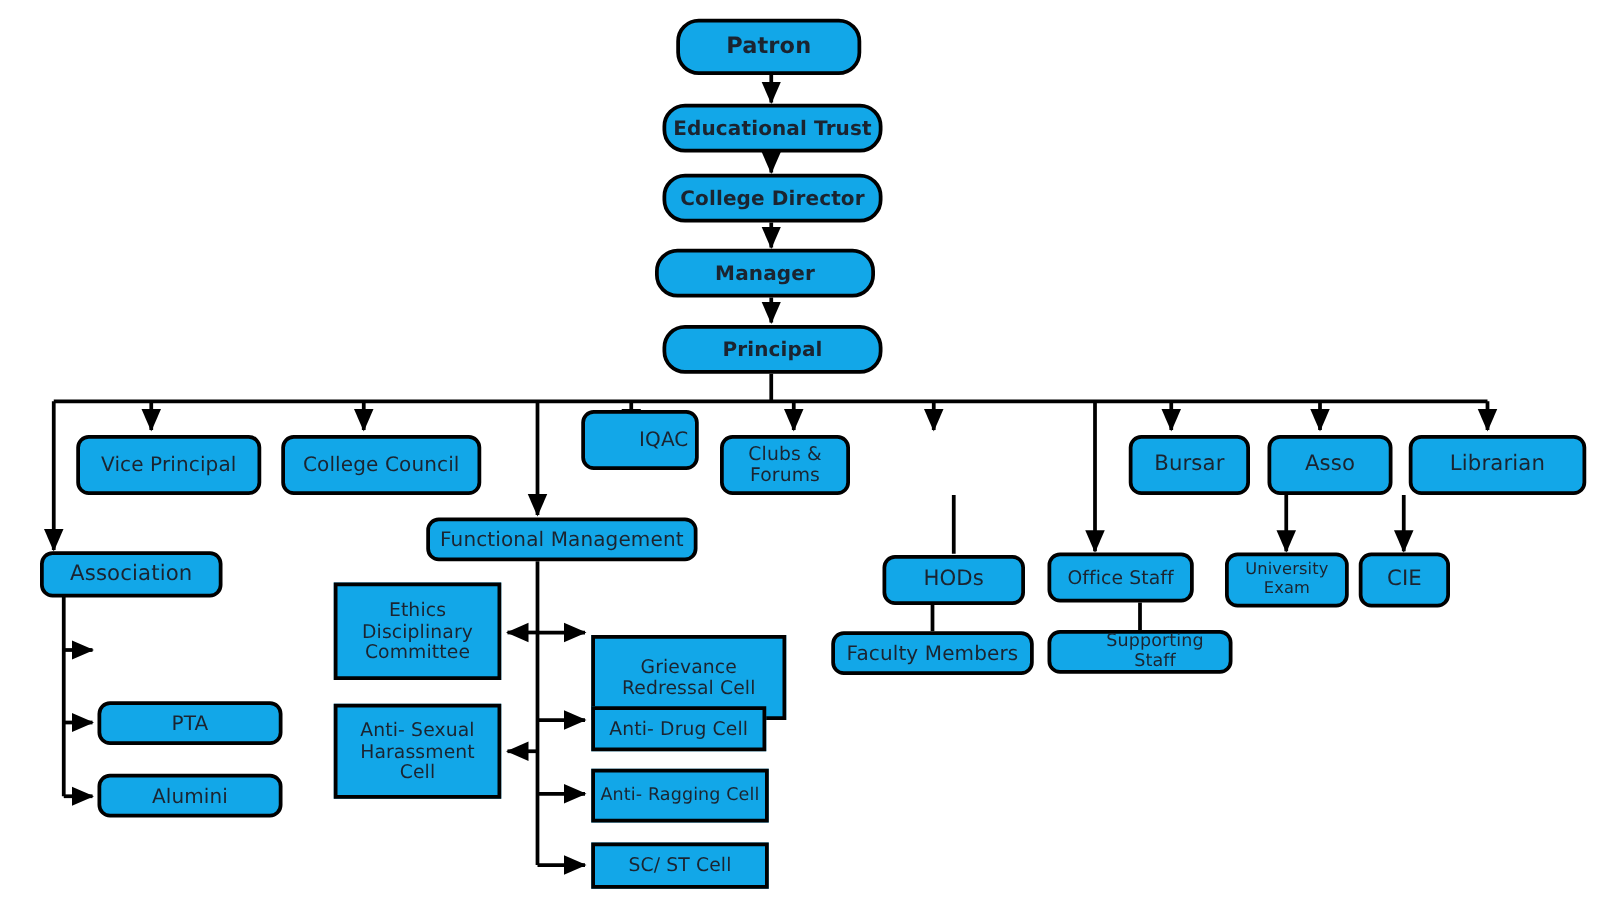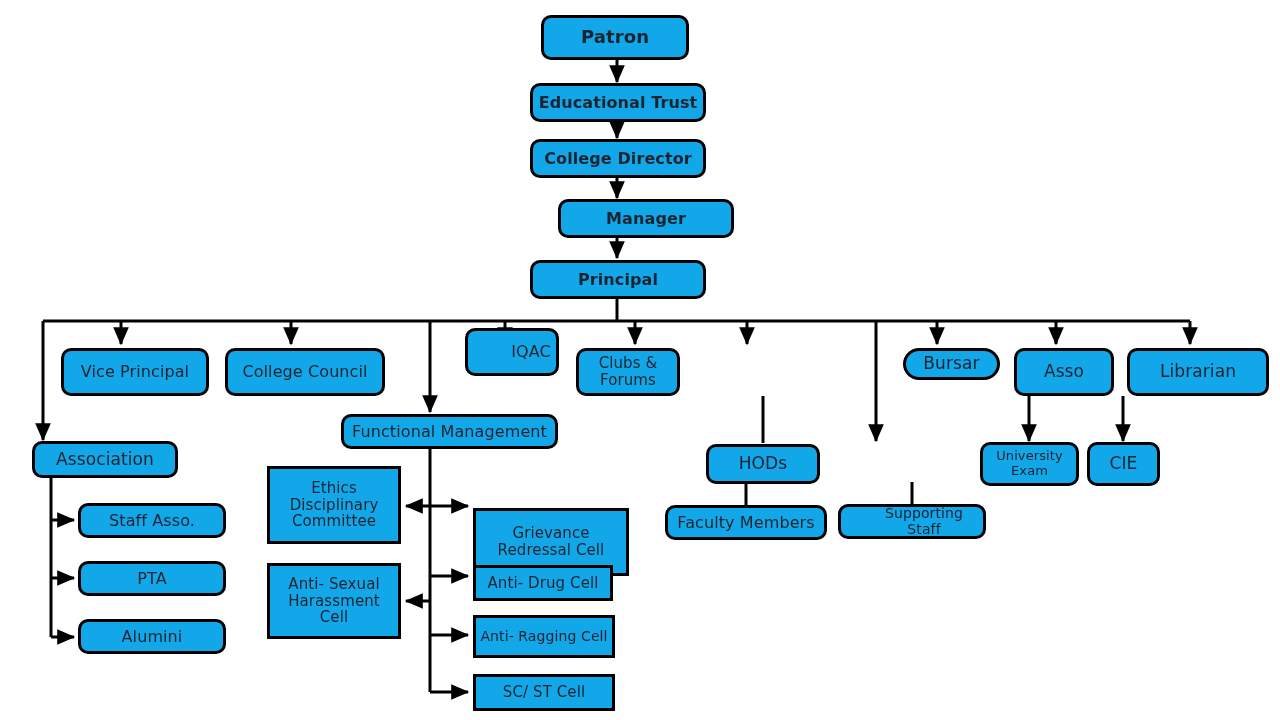--- a/index.html
+++ b/index.html
@@ -21,21 +21,21 @@
     text-align:center;
     line-height:1.12;
     font-weight:700;
     letter-spacing:.1px;
     padding:2px 4px;
     z-index:2;
   }
   .rounded{border-radius:10px;}
   .square{border-radius:0;}
 
-  .t-bold{font-weight:700;}
+  .t-bold{font-weight:700;border-radius:18px;}
   .t-normal{font-weight:400;}
 
   .s13{font-size:13px;}
   .s14{font-size:14px;}
   .s15{font-size:15px;}
   .s16{font-size:16px;}
   .s17{font-size:17px;}
   .s18{font-size:18px;}
 </style>
 </head>
@@ -103,42 +103,41 @@
       <line x1="1123" y1="396" x2="1123" y2="441" marker-end="url(#arrowhead)"></line>
     </g>
   </svg>
 
   <div class="node rounded s18 t-bold" style="left:541px;top:15px;width:148px;height:45px;">Patron</div>
 
   <div class="node rounded s16 t-bold" style="left:530px;top:83px;width:176px;height:39px;">Educational Trust</div>
 
   <div class="node rounded s16 t-bold" style="left:530px;top:139px;width:176px;height:39px;">College Director</div>
 
-  <div class="node rounded s16 t-bold" style="left:558px;top:199px;width:176px;height:39px;">Manager</div>
+  <div class="node rounded s16 t-bold" style="left:524px;top:199px;width:176px;height:39px;">Manager</div>
 
   <div class="node rounded s16 t-bold" style="left:530px;top:260px;width:176px;height:39px;">Principal</div>
 
   <div class="node rounded s16 t-normal" style="left:61px;top:348px;width:148px;height:48px;">Vice Principal</div>
 
   <div class="node rounded s16 t-normal" style="left:225px;top:348px;width:160px;height:48px;">College Council</div>
 
   <div class="node rounded s16 t-normal" style="left:465px;top:328px;width:94px;height:48px;padding-left:42px;">IQAC</div>
 
   <div class="node rounded s15 t-normal" style="left:576px;top:348px;width:104px;height:48px;">Clubs &amp; Forums</div>
 
 
-  <div class="node rounded s17 t-normal" style="left:903px;top:348px;width:97px;height:32px;border-radius:18px;">Bursar</div>
+  <div class="node rounded s17 t-normal" style="left:903px;top:348px;width:97px;height:48px;">Bursar</div>
 
   <div class="node rounded s17 t-normal" style="left:1014px;top:348px;width:100px;height:48px;">Asso</div>
 
   <div class="node rounded s17 t-normal" style="left:1127px;top:348px;width:142px;height:48px;">Librarian</div>
 
   <div class="node rounded s17 t-normal" style="left:32px;top:441px;width:146px;height:37px;">Association</div>
 
-  <div class="node rounded s16 t-normal" style="left:78px;top:503px;width:148px;height:35px;">Staff Asso.</div>
 
   <div class="node rounded s16 t-normal" style="left:78px;top:561px;width:148px;height:35px;">PTA</div>
 
   <div class="node rounded s16 t-normal" style="left:78px;top:619px;width:148px;height:35px;">Alumini</div>
 
   <div class="node rounded s16 t-normal" style="left:341px;top:414px;width:217px;height:35px;">Functional Management</div>
 
   <div class="node square s15 t-normal" style="left:267px;top:466px;width:134px;height:78px;">Ethics Disciplinary Committee</div>
 
   <div class="node square s15 t-normal" style="left:473px;top:472px;width:156px;height:68px;margin-top:36px;">Grievance Redressal Cell</div>
@@ -148,20 +147,21 @@
   <div class="node square s15 t-normal" style="left:473px;top:565px;width:140px;height:36px;">Anti- Drug Cell</div>
 
   <div class="node square s14 t-normal" style="left:473px;top:615px;width:142px;height:43px;">Anti- Ragging Cell</div>
 
   <div class="node square s15 t-normal" style="left:473px;top:674px;width:142px;height:37px;">SC/ ST Cell</div>
 
   <div class="node rounded s17 t-normal" style="left:706px;top:444px;width:114px;height:40px;">HODs</div>
 
   <div class="node rounded s16 t-normal" style="left:665px;top:505px;width:162px;height:35px;">Faculty Members</div>
 
+  <div class="node rounded s15 t-normal" style="left:838px;top:442px;width:117px;height:40px;">Office  Staff</div>
 
   <div class="node rounded s14 t-normal" style="left:838px;top:504px;width:148px;height:35px;padding-left:28px;">Supporting  Staff</div>
 
   <div class="node rounded s13 t-normal" style="left:980px;top:442px;width:99px;height:44px;">University Exam</div>
 
   <div class="node rounded s17 t-normal" style="left:1087px;top:442px;width:73px;height:44px;">CIE</div>
 
 </div>
 
 </body></html>

